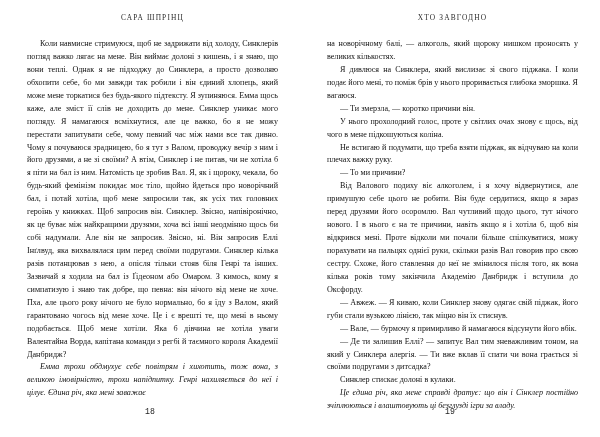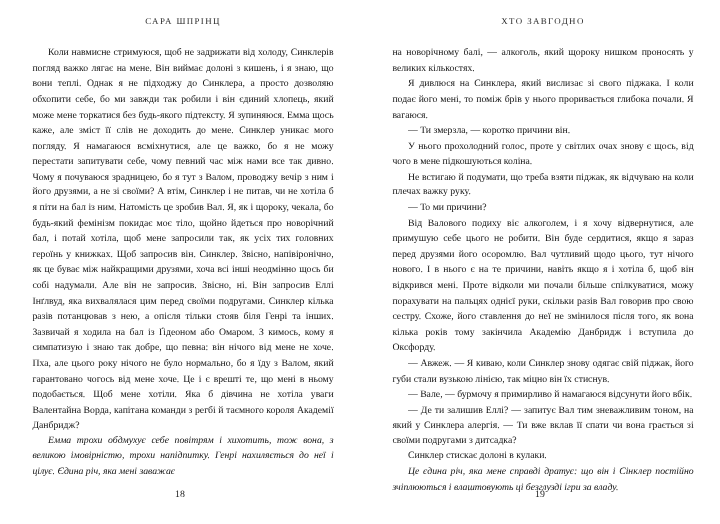--- a/index.html
+++ b/index.html
@@ -59,20 +59,21 @@
     text-indent: 13px;
   }
   .folio {
     position: absolute;
     bottom: 21px;
     left: 0;
     width: 100%;
     text-align: center;
     font-size: 8.2px;
     color: #222222;
+    font-family: Liberation Mono, monospace;
   }
   
   .body-text p:last-child {
     text-align-last: left;
     font-style: italic;
   }
 </style>
 </head>
 <body>
 
@@ -84,21 +85,21 @@
       <p>Коли навмисне стримуюся, щоб не задрижати від холоду, Синклерів погляд важко лягає на мене. Він виймає долоні з кишень, і я знаю, що вони теплі. Однак я не підходжу до Синклера, а просто дозволяю обхопити себе, бо ми завжди так робили і він єдиний хлопець, який може мене торкатися без будь-якого підтексту. Я зупиняюся. Емма щось каже, але зміст її слів не доходить до мене. Синклер уникає мого погляду. Я намагаюся всміхнутися, але це важко, бо я не можу перестати запитувати себе, чому певний час між нами все так дивно. Чому я почуваюся зрадницею, бо я тут з Валом, проводжу вечір з ним і його друзями, а не зі своїми? А втім, Синклер і не питав, чи не хотіла б я піти на бал із ним. Натомість це зробив Вал. Я, як і щороку, чекала, бо будь-який фемінізм покидає моє тіло, щойно йдеться про новорічний бал, і потай хотіла, щоб мене запросили так, як усіх тих головних героїнь у книжках. Щоб запросив він. Синклер. Звісно, напівіронічно, як це буває між найкращими друзями, хоча всі інші неодмінно щось би собі надумали. Але він не запросив. Звісно, ні. Він запросив Еллі Інґлвуд, яка вихвалялася цим перед своїми подругами. Синклер кілька разів потанцював з нею, а опісля тільки стояв біля Генрі та інших. Зазвичай я ходила на бал із Ґідеоном або Омаром. З кимось, кому я симпатизую і знаю так добре, що певна: він нічого від мене не хоче. Пха, але цього року нічого не було нормально, бо я їду з Валом, який гарантовано чогось від мене хоче. Це і є врешті те, що мені в ньому подобається. Щоб мене хотіли. Яка б дівчина не хотіла уваги Валентайна Ворда, капітана команди з регбі й таємного короля Академії Данбридж?</p>
       <p>Емма трохи обдмухує себе повітрям і хихотить, тож вона, з великою імовірністю, трохи напідпитку. Генрі нахиляється до неї і цілує. Єдина річ, яка мені заважає</p>
     </div>
     <div class="folio">18</div>
   </div>
 
   <div class="page page-right">
     <div class="running-head">ХТО ЗАВГОДНО</div>
     <div class="body-text">
       <p class="no-indent">на новорічному балі, — алкоголь, який щороку нишком проносять у великих кількостях.</p>
-      <p>Я дивлюся на Синклера, який вислизає зі свого піджака. І коли подає його мені, то поміж брів у нього проривається глибока почали. Я вагаюся.</p>
+      <p>Я дивлюся на Синклера, який вислизає зі свого піджака. І коли подає його мені, то поміж брів у нього проривається глибока зморшка. Я вагаюся.</p>
       <p class="dialogue">— Ти змерзла, — коротко причини він.</p>
       <p>У нього прохолодний голос, проте у світлих очах знову є щось, від чого в мене підкошуються коліна.</p>
       <p>Не встигаю й подумати, що треба взяти піджак, як відчуваю на коли плечах важку руку.</p>
       <p class="dialogue">— То ми причини?</p>
       <p>Від Валового подиху віє алкоголем, і я хочу відвернутися, але примушую себе цього не робити. Він буде сердитися, якщо я зараз перед друзями його осоромлю. Вал чутливий щодо цього, тут нічого нового. І в нього є на те причини, навіть якщо я і хотіла б, щоб він відкрився мені. Проте відколи ми почали більше спілкуватися, можу порахувати на пальцях однієї руки, скільки разів Вал говорив про свою сестру. Схоже, його ставлення до неї не змінилося після того, як вона кілька років тому закінчила Академію Данбридж і вступила до Оксфорду.</p>
       <p class="dialogue">— Авжеж. — Я киваю, коли Синклер знову одягає свій піджак, його губи стали вузькою лінією, так міцно він їх стиснув.</p>
       <p class="dialogue">— Вале, — бурмочу я примирливо й намагаюся відсунути його вбік.</p>
       <p class="dialogue">— Де ти залишив Еллі? — запитує Вал тим зневажливим тоном, на який у Синклера алергія.  — Ти вже вклав її спати чи вона грається зі своїми подругами з дитсадка?</p>
       <p>Синклер стискає долоні в кулаки.</p>
       <p>Це єдина річ, яка мене справді дратує: що він і Сінклер постійно зчіплюються і влаштовують ці безглузді ігри за владу.</p>

